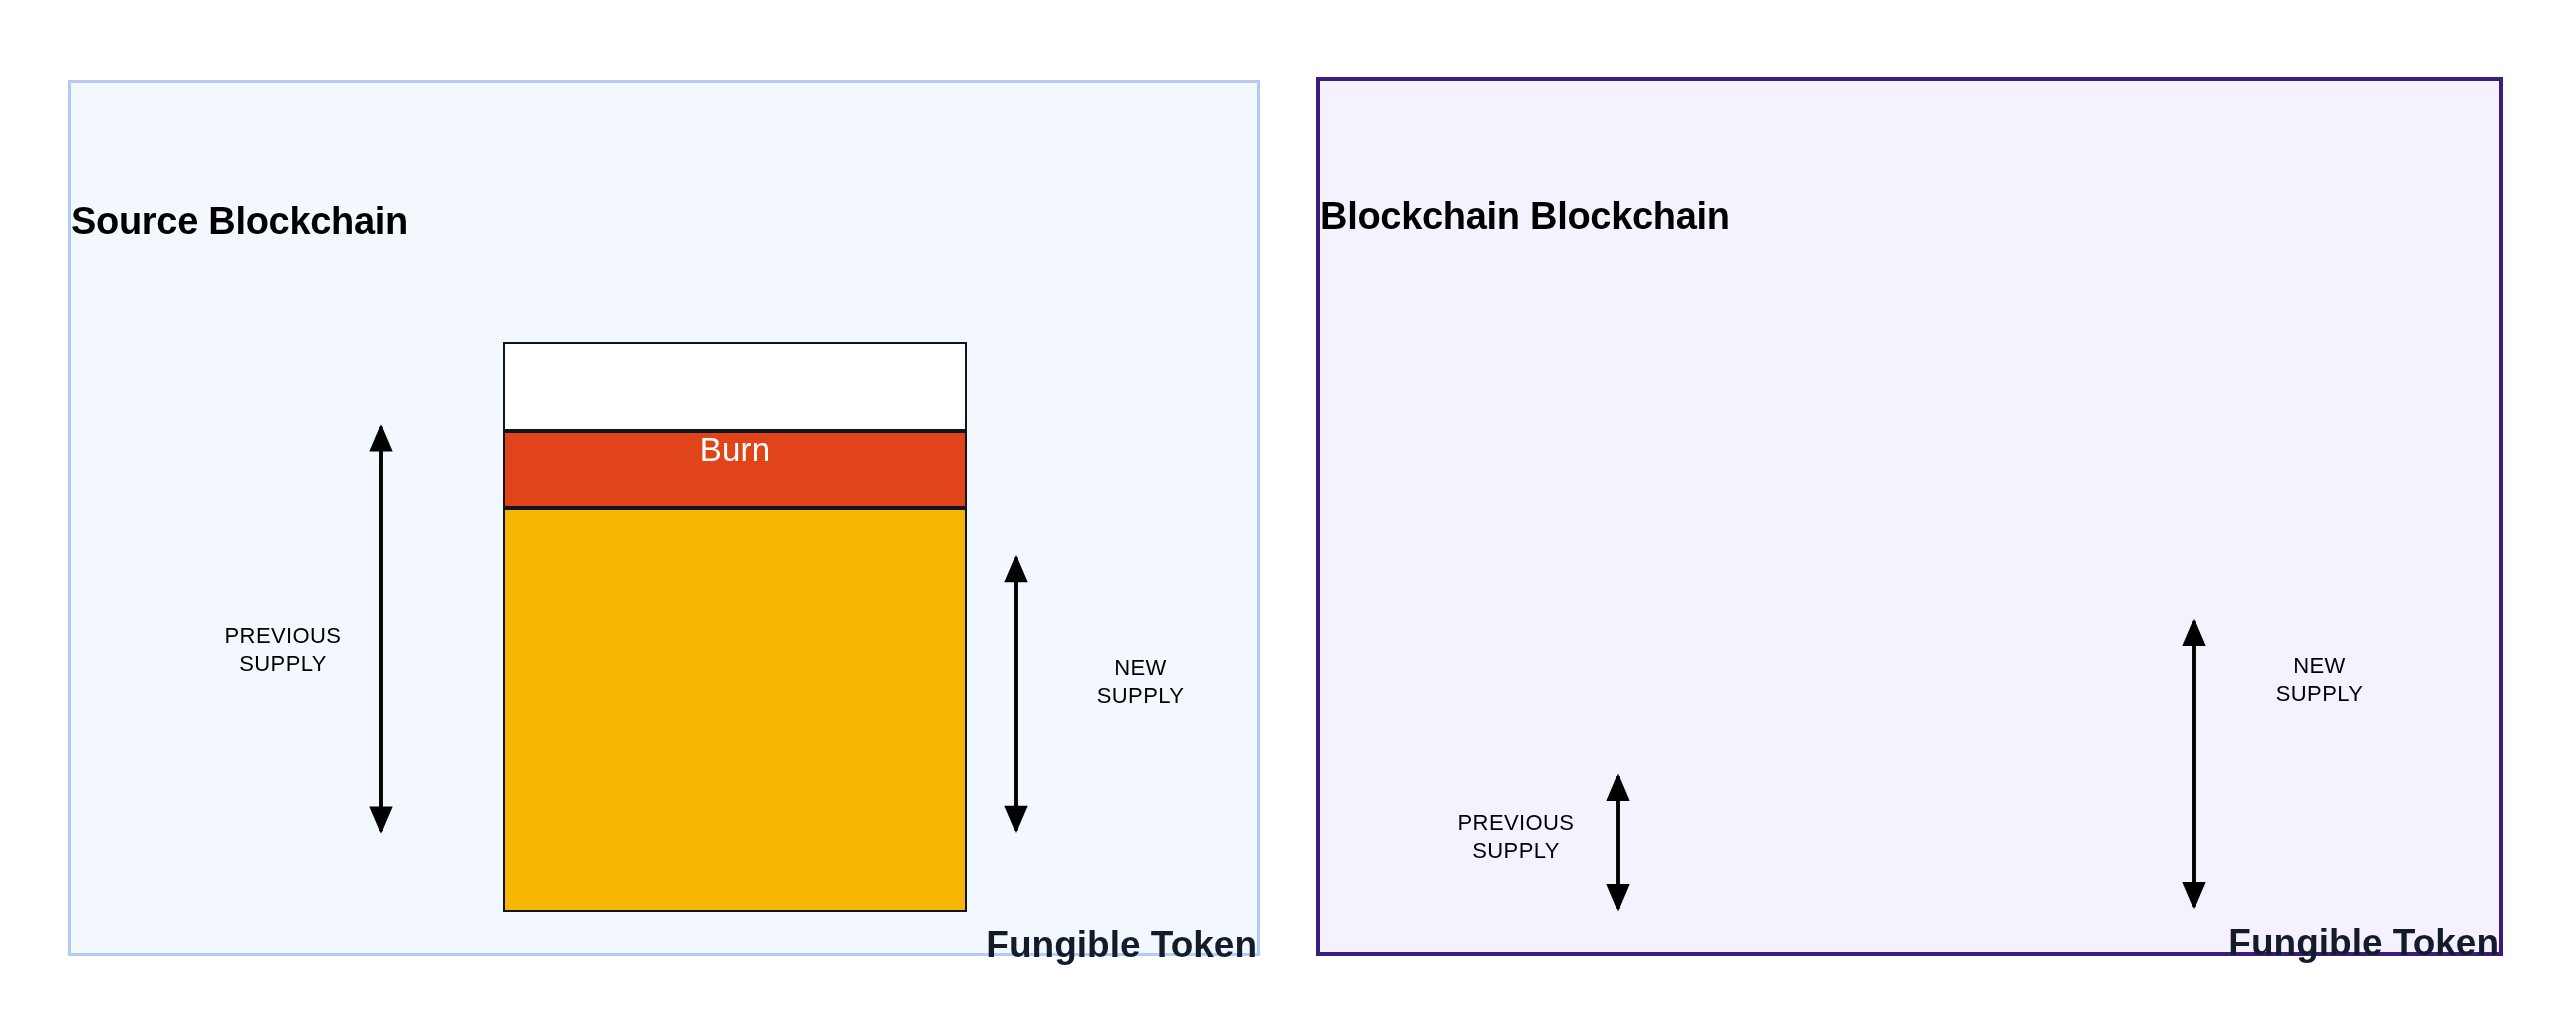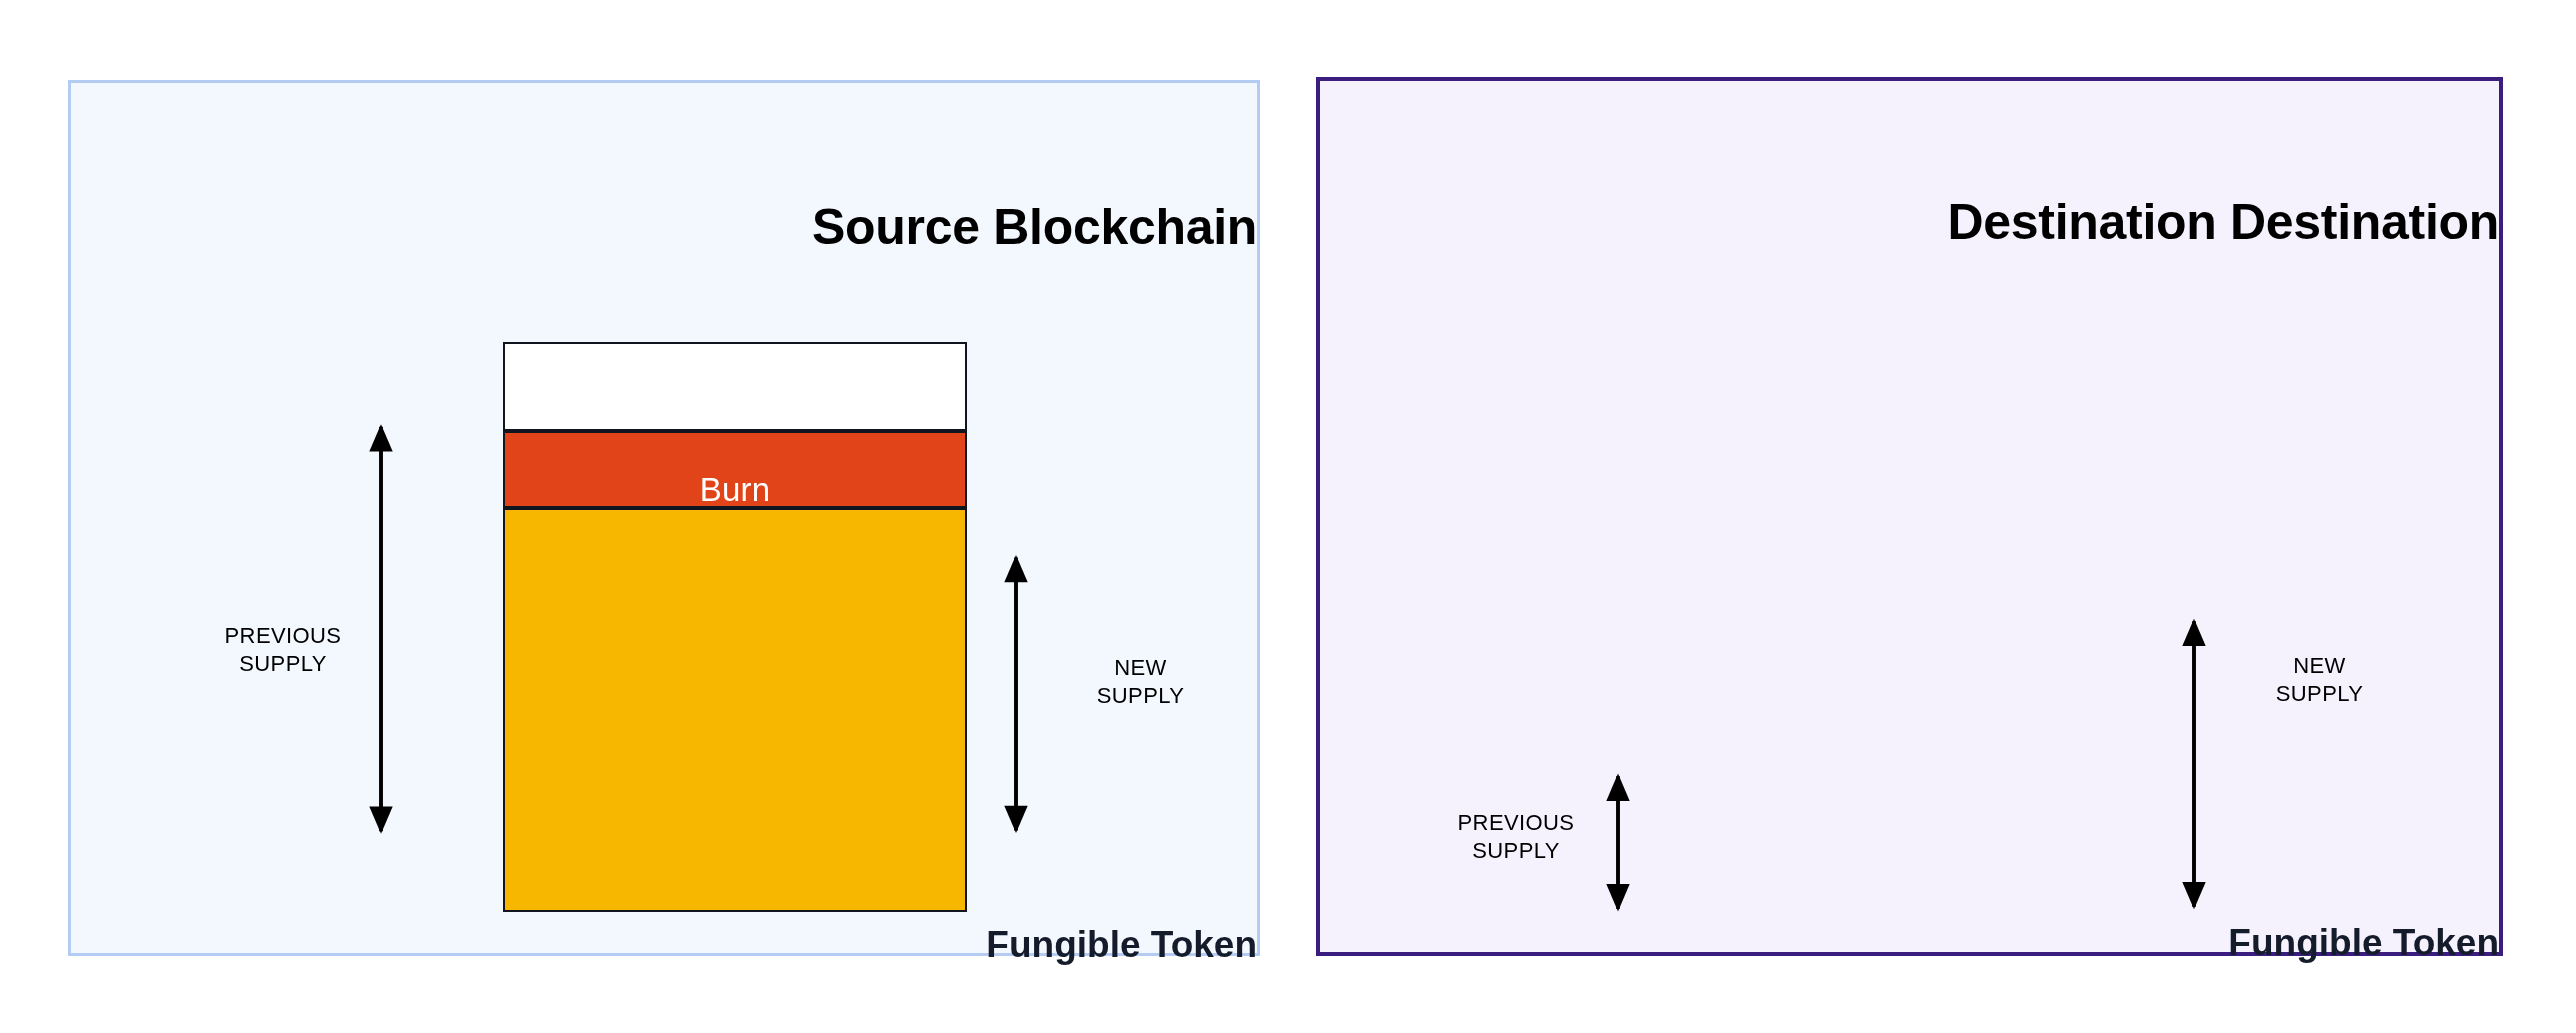--- a/index.html
+++ b/index.html
@@ -44,22 +44,22 @@
     background: #F5F2FE;
     border: 4.6px solid #3A1D7E;
   }
 
   
   .panel-title {
     position: absolute;
     left: 0;
     right: 0;
     top: 117px;
-    text-align: right;
-    font-size: 50px;
+    text-align: left;
+    font-size: 38px;
     font-weight: 700;
     font-stretch: condensed;
     letter-spacing: -0.3px;
     color: #000000;
     line-height: 1;
     white-space: nowrap;
   }
   .panel-source .panel-title { top: 119px; }
   .panel-destination .panel-title { top: 116px; }
 
@@ -87,21 +87,21 @@
     height: 569px;
     box-sizing: border-box;
   }
   .seg {
     position: absolute;
     left: 0;
     width: 100%;
     box-sizing: border-box;
     border: 2.6px solid #10151F;
     display: flex;
-    align-items: flex-end;
+    align-items: flex-start;
     justify-content: center;
   }
   .seg-label {
     font-size: 33px;
     font-weight: 400;
     color: #FFFFFF;
     line-height: 1;
     letter-spacing: 0.2px;
   }
 
@@ -157,21 +157,21 @@
       </svg>
     </div>
     <div class="measure-label" style="left:978px; top:571px; width:183px;">NEW
 SUPPLY</div>
 
     <div class="token-caption">Fungible Token</div>
   </div>
 
   <div class="panel panel-destination">
 
-    <div class="panel-title">Destination Destination</div>
+    <div class="panel-title">Blockchain Blockchain</div>
 
 
     <div class="measure" style="left:285px; top:691px;">
       <svg width="26" height="141" viewBox="0 0 40 216" aria-hidden="true">
         <polygon points="20,2 38,44 2,44" fill="#000000"></polygon>
         <polygon points="20,214 38,172 2,172" fill="#000000"></polygon>
         <line x1="20" y1="6" x2="20" y2="210" stroke="#000000" stroke-width="6"></line>
       </svg>
     </div>
     <div class="measure-label" style="left:98px; top:728px; width:196px;">PREVIOUS

